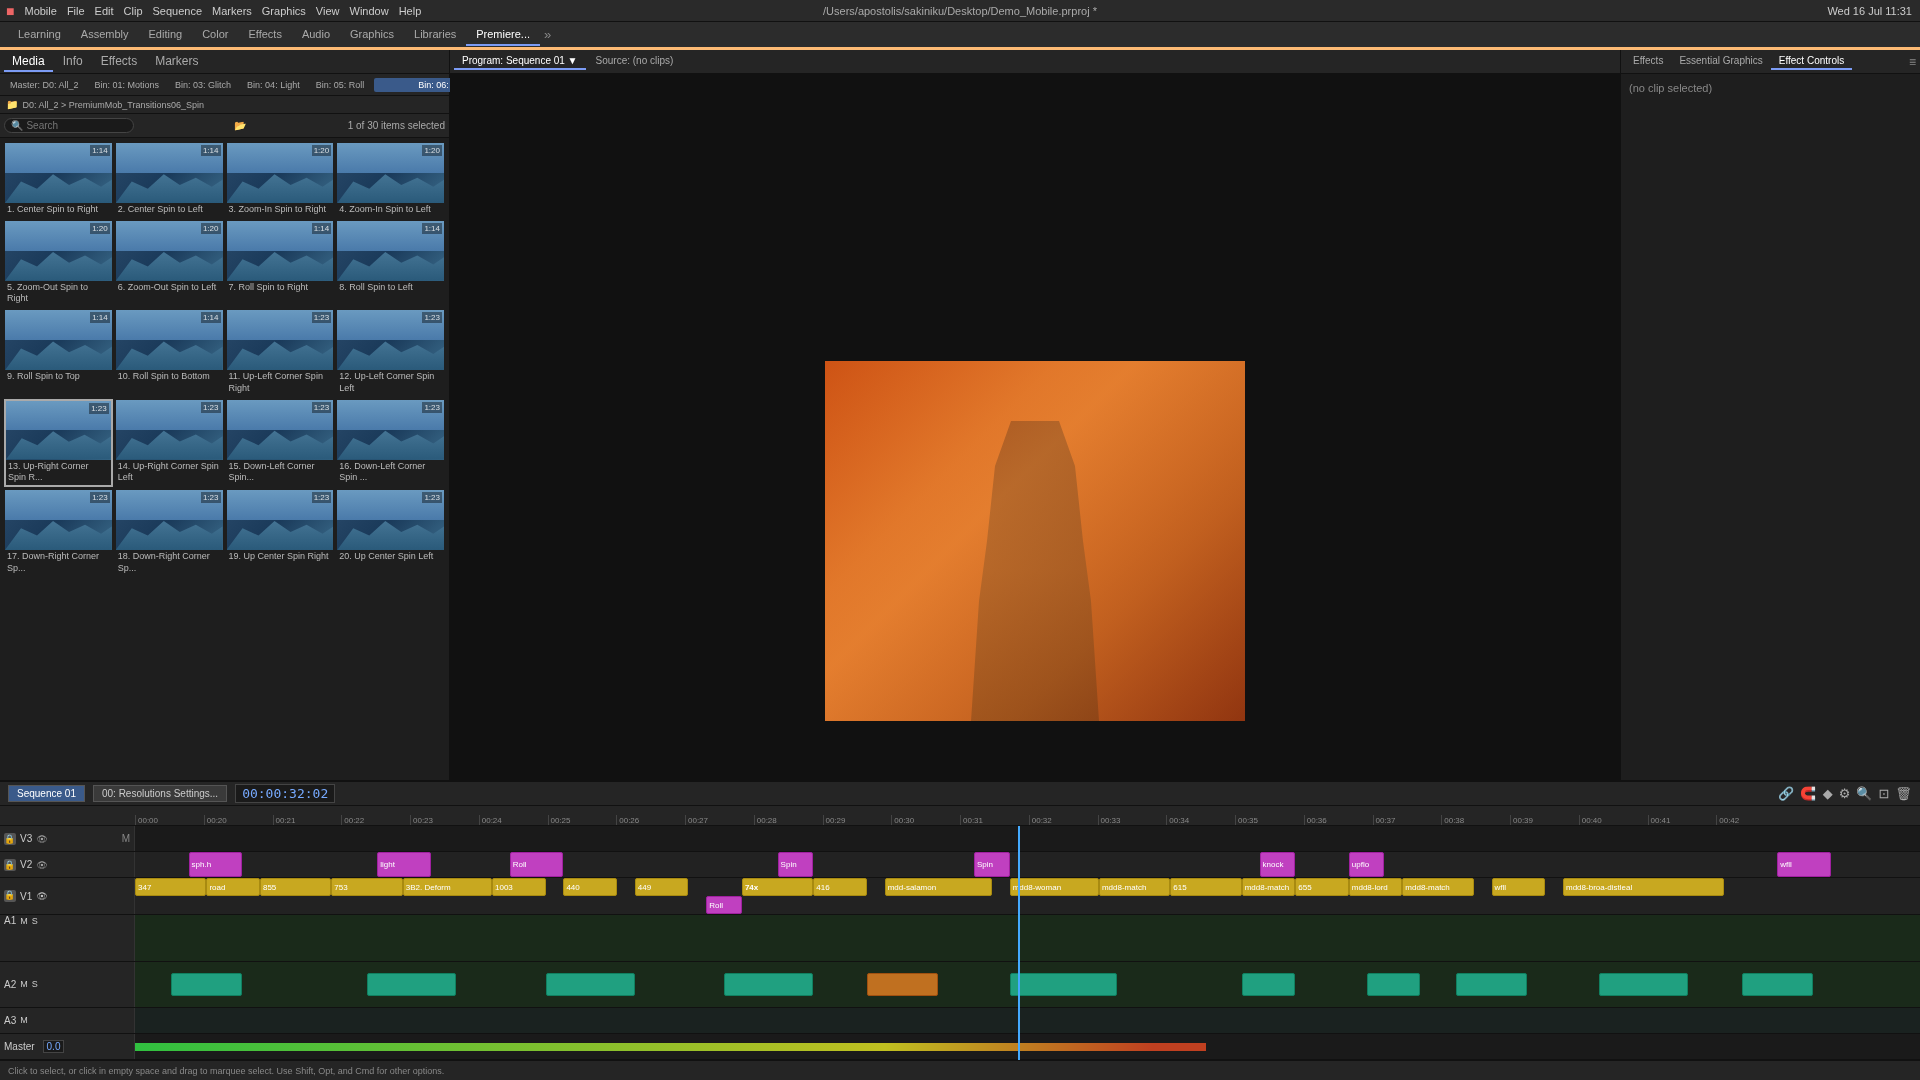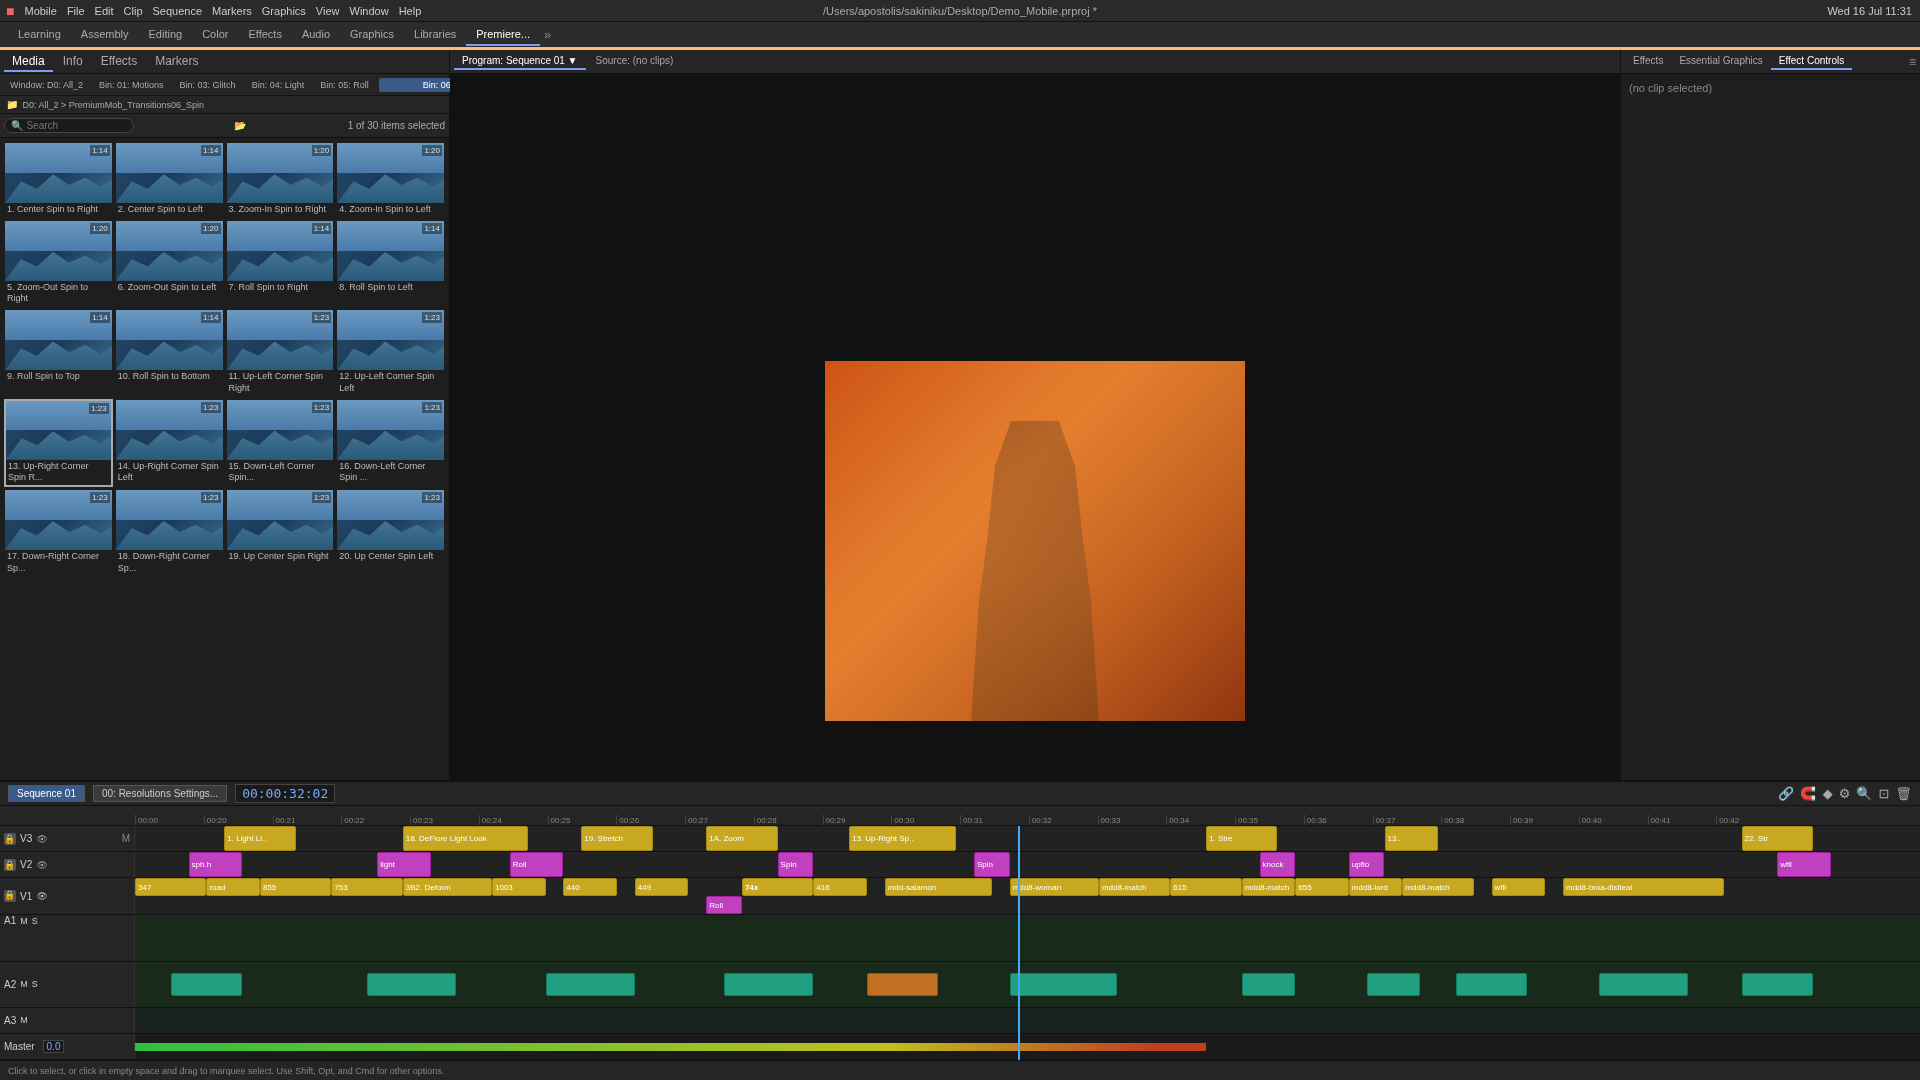--- a/index.html
+++ b/index.html
@@ -583,21 +583,21 @@
 <div id="main-layout" style="position:relative;">
 
   <div id="left-panel">
     <div id="panel-tabs">
       <span class="panel-tab active">Media</span>
       <span class="panel-tab">Info</span>
       <span class="panel-tab">Effects</span>
       <span class="panel-tab">Markers</span>
     </div>
     <div id="bin-bar">
-      <span class="bin-item" style="font-size:9px;">Window: D0: All_2</span>
+      <span class="bin-item" style="font-size:9px;">Master: D0: All_2</span>
       <span class="bin-item" style="font-size:9px;">Bin: 01: Motions</span>
       <span class="bin-item" style="font-size:9px;">Bin: 03: Glitch</span>
       <span class="bin-item" style="font-size:9px;">Bin: 04: Light</span>
       <span class="bin-item" style="font-size:9px;">Bin: 05: Roll</span>
       <span class="bin-item active" style="font-size:9px;">Bin: 06: Spin</span>
       <span class="bin-item" style="font-size:9px;">Bin:</span>
       <span style="margin-left:4px;color:#888;font-size:12px;cursor:pointer;">»</span>
     </div>
     <div id="breadcrumb-bar">
       <span style="color:#888;font-size:10px;">📁</span>
@@ -899,30 +899,20 @@
 
       <div class="track-row">
         <div class="track-header">
           <span style="width:12px;height:12px;background:#555;border-radius:2px;font-size:9px;text-align:center;line-height:12px;">🔒</span>
           <span>V3</span>
           <span style="font-size:9px;color:#aaa;">👁</span>
           <div class="track-icons">
             <span class="track-icon">M</span>
           </div>
         </div>
-        <div class="track-content">
-          <div class="clip-block clip-yellow" style="left:5%;width:4%;">1. Light Li..</div>
-          <div class="clip-block clip-yellow" style="left:15%;width:7%;">18. DeFlore Light Look</div>
-          <div class="clip-block clip-yellow" style="left:25%;width:4%;">19. Stretch</div>
-          <div class="clip-block clip-yellow" style="left:32%;width:4%;">1A. Zoom</div>
-          <div class="clip-block clip-yellow" style="left:40%;width:6%;">13. Up-Right Sp..</div>
-          <div class="clip-block clip-yellow" style="left:60%;width:4%;">1. Stre</div>
-          <div class="clip-block clip-yellow" style="left:70%;width:3%;">13..</div>
-          <div class="clip-block clip-yellow" style="left:90%;width:4%;">22. Str</div>
-        </div>
       </div>
 
       <div class="track-row">
         <div class="track-header">
           <span style="width:12px;height:12px;background:#555;border-radius:2px;font-size:9px;text-align:center;line-height:12px;">🔒</span>
           <span>V2</span>
           <span style="font-size:9px;color:#aaa;">👁</span>
         </div>
         <div class="track-content">
           <div class="clip-block clip-pink" style="left:3%;width:3%;">sph.h</div>

